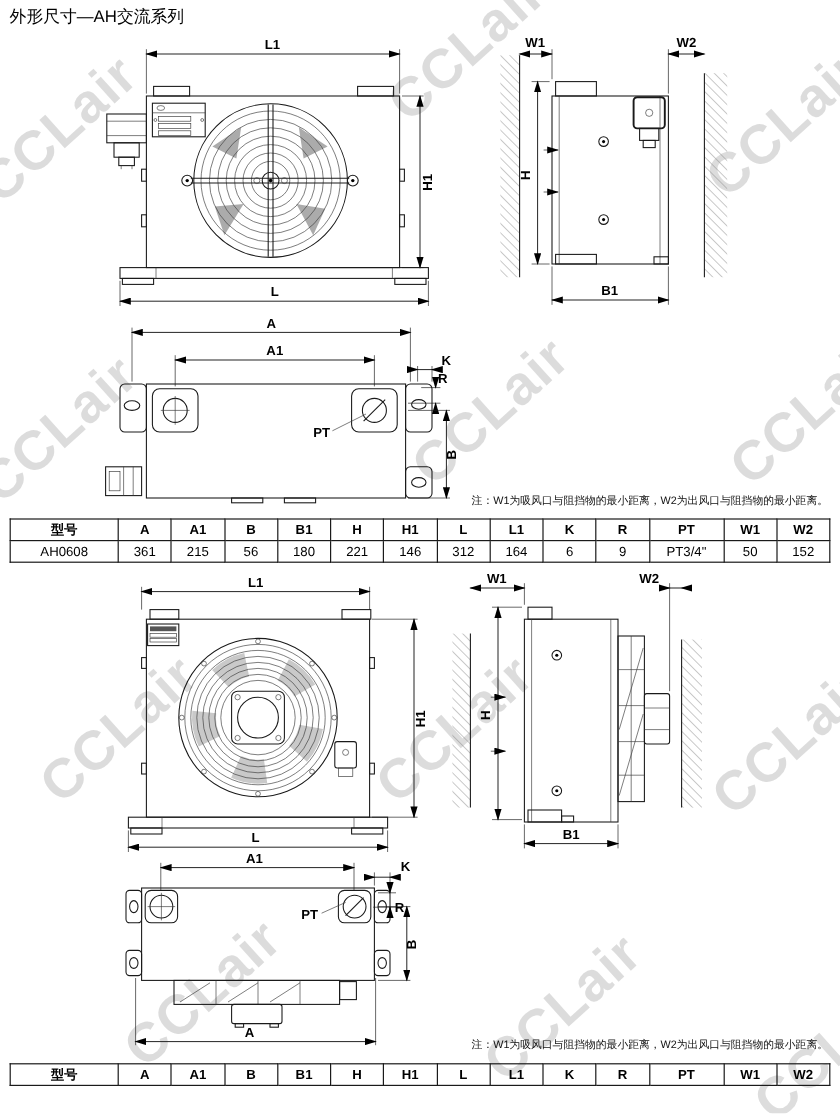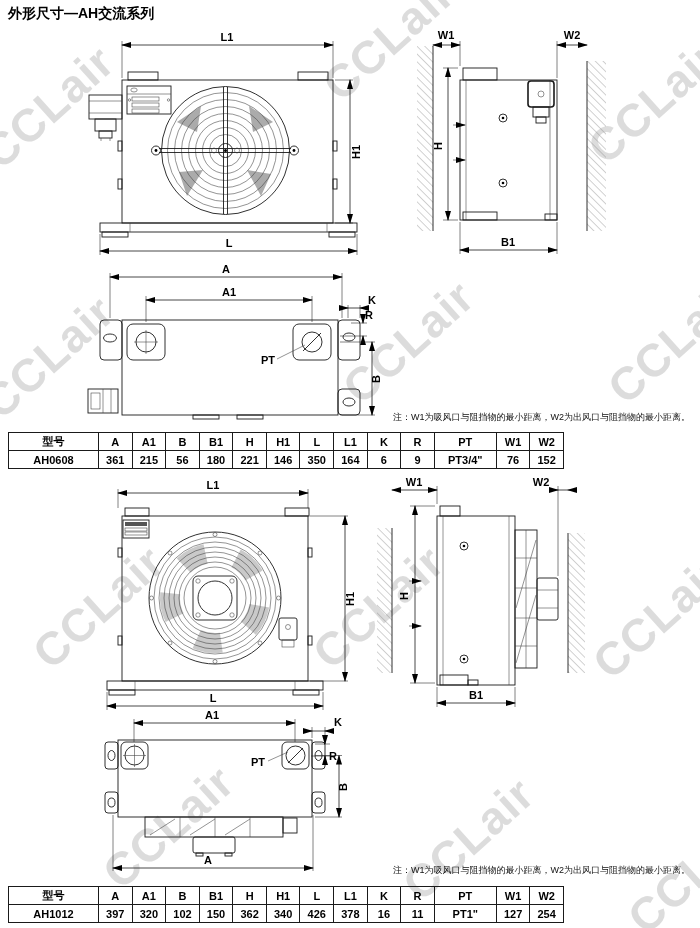--- a/index.html
+++ b/index.html
@@ -1,28 +1,28 @@
 <!DOCTYPE html>
 <html><head>
 <meta charset="utf-8">
 <style>
   html,body{margin:0;padding:0;background:#fff;}
   #page{position:relative;width:700px;height:928px;background:#ffffff;overflow:hidden;
         font-family:"Liberation Sans",sans-serif;color:#000;}
   .wm{position:absolute;font:bold 46px "Liberation Sans",sans-serif;color:#c6c6c6;opacity:.6;
       transform:rotate(-42deg);letter-spacing:1px;pointer-events:none;white-space:nowrap;z-index:0;}
   .layer{position:absolute;z-index:1;}
-  .title{position:absolute;top:5px;left:8px;font-size:14px;font-weight:bold;z-index:1;}
+  .title{position:absolute;top:5px;left:8px;font-size:14px;font-weight:normal;z-index:1;}
   .note{position:absolute;right:10px;font-size:9px;font-weight:normal;color:#111;white-space:nowrap;z-index:1;}
-  table.spec{position:absolute;left:8px;width:556px;border-collapse:collapse;table-layout:fixed;
+  table.spec{position:absolute;left:8px;width:684px;border-collapse:collapse;table-layout:fixed;
              font-size:11px;z-index:1;background:transparent;}
   table.spec th,table.spec td{border:1px solid #1a1a1a;text-align:center;padding:0;height:17px;
              overflow:hidden;white-space:nowrap;}
   table.spec th{font-weight:bold;}
-  table.spec td{font-weight:bold;}
+  table.spec td{font-weight:normal;}
   col.model{width:90px;} col.pt{width:62px;}
   svg{display:block;}
   .ln{stroke:#1a1a1a;stroke-width:.9;fill:none;}
   .thin{stroke:#3a3a3a;stroke-width:.55;fill:none;}
   .dim{stroke:#1a1a1a;stroke-width:.8;fill:none;}
   .ext{stroke:#1a1a1a;stroke-width:.55;fill:none;}
   .blade{stroke:rgba(60,60,60,.28);stroke-width:20;fill:none;}
   .wedge{fill:#444;opacity:.45;stroke:none;}
   text.dimlbl{font:bold 11px "Liberation Sans",sans-serif;fill:#000;}
 </style>
@@ -302,26 +302,26 @@
       <th>W2</th>
     </tr>
     <tr>
       <td>AH0608</td>
       <td>361</td>
       <td>215</td>
       <td>56</td>
       <td>180</td>
       <td>221</td>
       <td>146</td>
-      <td>350</td>
+      <td>312</td>
       <td>164</td>
       <td>6</td>
       <td>9</td>
       <td>PT3/4"</td>
-      <td>76</td>
+      <td>50</td>
       <td>152</td>
     </tr>
   </tbody>
     </table>
 
   <svg class="layer" style="left:55px;top:478px" width="350" height="235" viewBox="0 0 350 235">
     <defs>
       <marker id="ar4" viewBox="0 0 10 6" markerWidth="10" markerHeight="6" refX="9" refY="3" orient="auto-start-reverse" markerUnits="userSpaceOnUse">
           <path d="M0,0 L10,3 L0,6 Z" fill="#000"></path>
         </marker>
@@ -585,32 +585,16 @@
       <th>H</th>
       <th>H1</th>
       <th>L</th>
       <th>L1</th>
       <th>K</th>
       <th>R</th>
       <th>PT</th>
       <th>W1</th>
       <th>W2</th>
     </tr>
-    <tr>
-      <td>AH1012</td>
-      <td>397</td>
-      <td>320</td>
-      <td>102</td>
-      <td>150</td>
-      <td>362</td>
-      <td>340</td>
-      <td>426</td>
-      <td>378</td>
-      <td>16</td>
-      <td>11</td>
-      <td>PT1"</td>
-      <td>127</td>
-      <td>254</td>
-    </tr>
   </tbody>
     </table>
 
 </div>
 
 </body></html>

